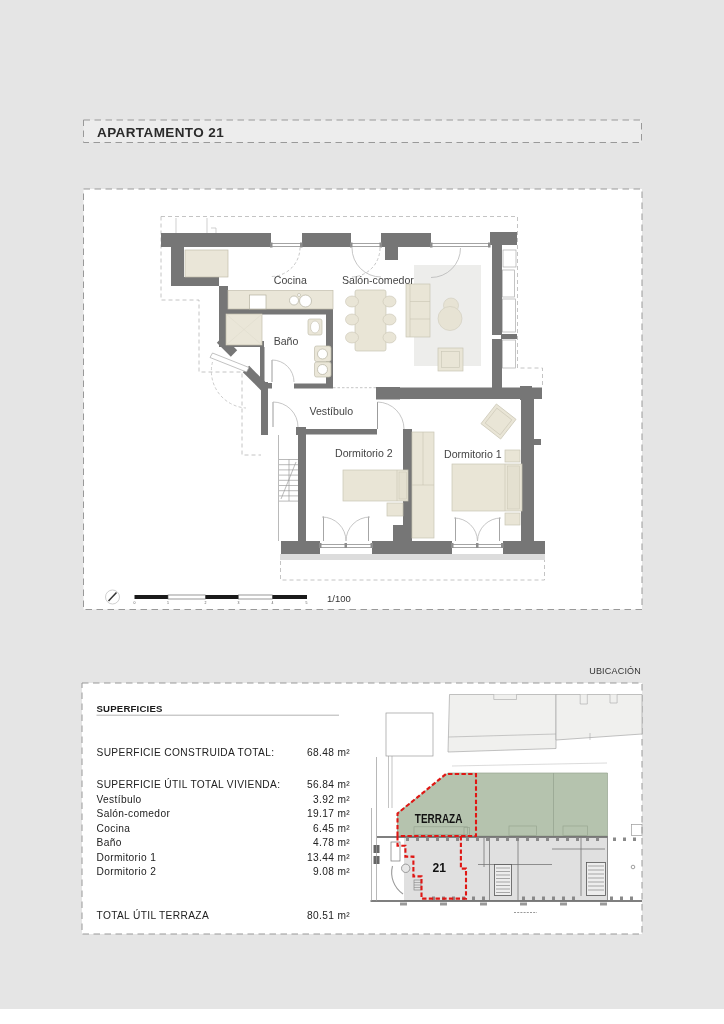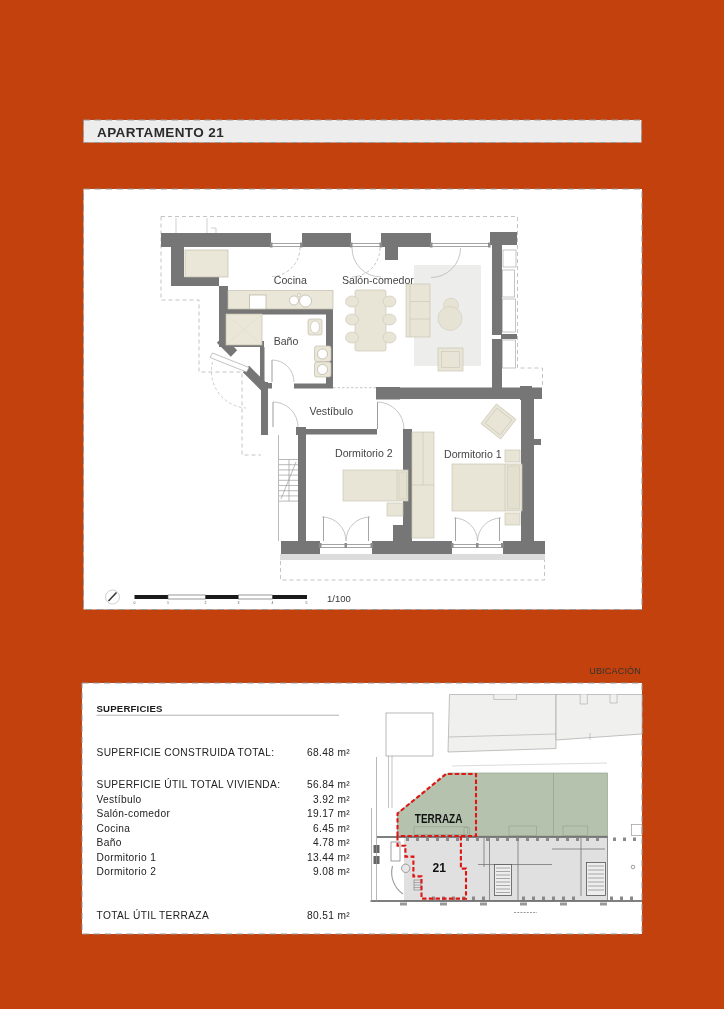--- a/index.html
+++ b/index.html
@@ -1,16 +1,16 @@
 <!DOCTYPE html>
 <html><head>
 <meta charset="utf-8">
 <style>
 html,body{margin:0;padding:0;background:#fff;}
-#page{position:relative;width:724px;height:1009px;background:#c2410c;overflow:hidden;font-family:"Liberation Sans",sans-serif;}
+#page{position:relative;width:724px;height:1009px;background:#e5e5e5;overflow:hidden;font-family:"Liberation Sans",sans-serif;}
 svg{position:absolute;left:0;top:0;}
 text{font-family:"Liberation Sans",sans-serif;}
 </style>
 </head>
 <body>
 <div id="page">
 <svg width="724" height="1024" viewBox="0 0 724 1024">
 
 <g>
 <rect x="83.5" y="120" width="558" height="22.5" fill="#ededed" stroke="#999" stroke-width="1" stroke-dasharray="6.5,4.5"></rect>

